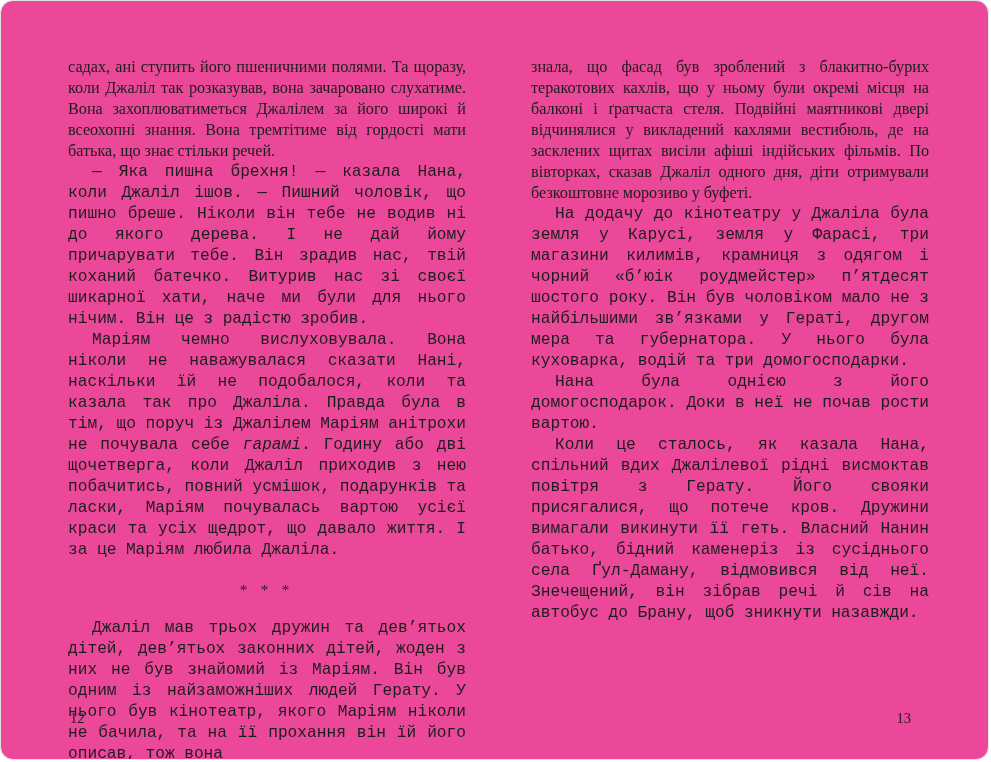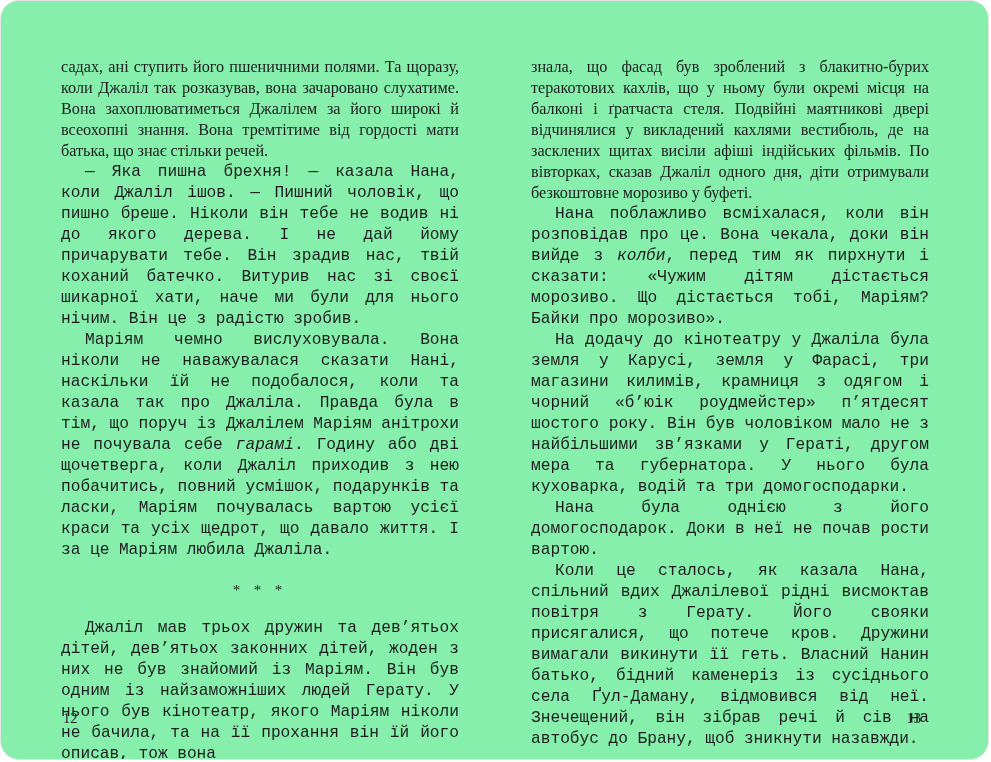--- a/index.html
+++ b/index.html
@@ -13,24 +13,25 @@
     font-family: "Liberation Serif", "DejaVu Serif", serif;
     color: #1d1d1f;
     position: relative;
   }
   .frame {
     position: absolute;
     top: 0; left: 0;
     width: 989px;
     height: 760px;
     border: 1px solid #e4e4e4;
-    border-radius: 19px;
-    background: #86efac;
+    border-radius: 13px;
+    background: #ec4899;
     box-sizing: border-box;
     overflow: hidden;
+    padding-left: 7px;
   }
   .spread {
     display: flex;
     justify-content: space-between;
     padding: 56px 59px 0 60px;
     box-sizing: border-box;
     height: 100%;
   }
   .page {
     width: 398px;
@@ -66,21 +67,21 @@
   .page {
     height: 100%;
   }
   .page .page-number {
     position: absolute;
     bottom: 32px;
     font-size: 14.5px;
     color: #1d1d1f;
   }
   .page .page-number.pn-left { left: 2px; }
-  .page .page-number.pn-right { right: 8px; margin-top: 48px; }
+  .page .page-number.pn-right { right: 18px; margin-top: 48px; }
   em { font-style: italic; }
 </style>
 </head>
 <body>
 
 <div class="frame">
   <div class="spread">
 
     <div class="page">
       <div class="page-text">
@@ -90,21 +91,20 @@
           <div class="separator">* * *</div>
           <p class="para indent"><span>Джаліл мав трьох дружин та дев’ятьох дітей, дев’ятьох законних дітей, жоден з них не був знайомий із Маріям. Він був одним із найзаможніших людей Герату. У нього був кінотеатр, якого Маріям ніколи не бачила, та на її прохання він їй його описав, тож вона</span></p>
           <p class="para"><span>Навіть якщо вона мусила ним ділитись.</span></p>
         </div>
       <div class="page-number pn-left">12</div>
     </div>
 
     <div class="page">
       <div class="page-text">
           <p class="para"><span>знала, що фасад був зроблений з блакитно-бурих теракотових кахлів, що у ньому були окремі місця на балконі і ґратчаста стеля. Подвійні маятникові двері відчинялися у викладений кахлями вестибюль, де на засклених щитах висіли афіші індійських фільмів. По вівторках, сказав Джаліл одного дня, діти отримували безкоштовне морозиво у буфеті.</span></p>
-          <p class="para indent"><span>Нана поблажливо всміхалася, коли він розповідав про це. Вона чекала, доки він вийде з </span><em>колби</em><span>, перед тим як пирхнути і сказати: «Чужим дітям дістається морозиво. Що дістається тобі, Маріям? Байки про морозиво».</span></p>
           <p class="para indent"><span>На додачу до кінотеатру у Джаліла була земля у Карусі, земля у Фарасі, три магазини килимів, крамниця з одягом і чорний «б’юік роудмейстер» п’ятдесят шостого року. Він був чоловіком мало не з найбільшими зв’язками у Гераті, другом мера та губернатора. У нього була куховарка, водій та три домогосподарки.</span></p>
           <p class="para indent"><span>Нана була однією з його домогосподарок. Доки в неї не почав рости вартою.</span></p>
           <p class="para indent"><span>Коли це сталось, як казала Нана, спільний вдих Джалілевої рідні висмоктав повітря з Герату. Його свояки присягалися, що потече кров. Дружини вимагали викинути її геть. Власний Нанин батько, бідний каменеріз із сусіднього села Ґул-Даману, відмовився від неї. Знечещений, він зібрав речі й сів на автобус до Брану, щоб зникнути назавжди.</span></p>
         </div>
       <div class="page-number pn-right">13</div>
     </div>
 
   </div>
 </div>
 

